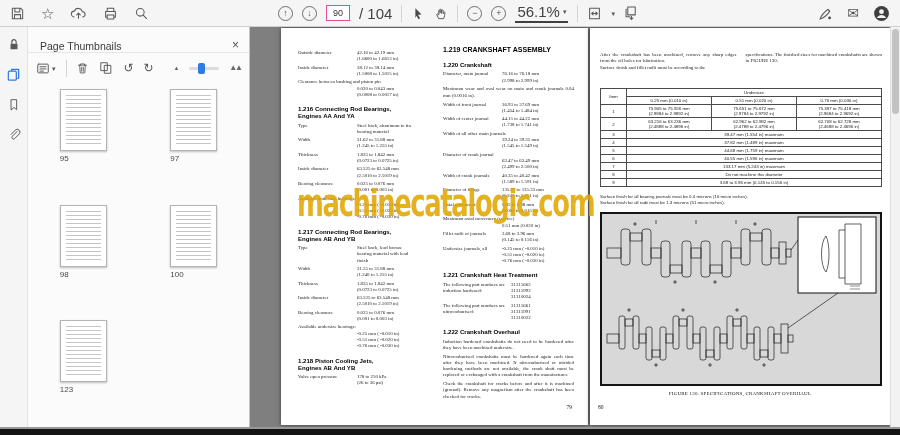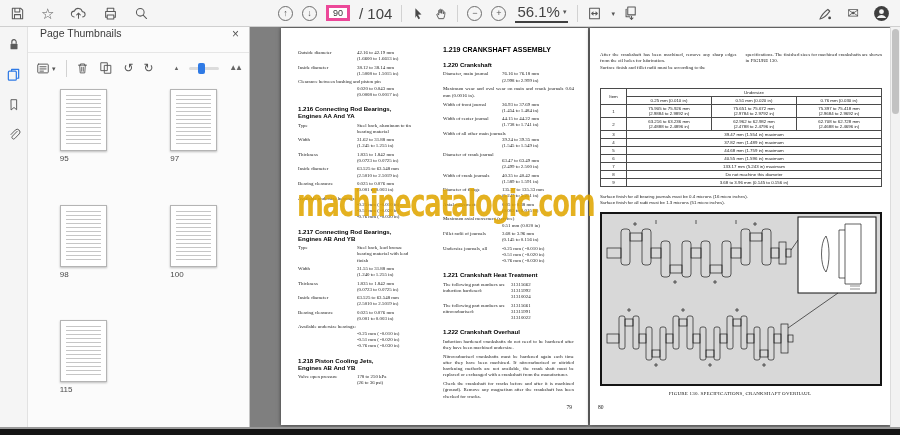--- a/index.html
+++ b/index.html
@@ -11,31 +11,31 @@
 
   
   .toolbar{position:absolute;left:0;top:0;width:900px;height:27px;background:#f5f5f5;border-bottom:1px solid #cfcfcf;z-index:30;}
   .tb-group{position:absolute;top:0;height:26px;display:flex;align-items:center;}
   .tb-left{left:10px;gap:16px;}
   .tb-center{left:278px;gap:9px;}
   .tb-right{right:10px;gap:14px;}
   .tbtn{display:flex;align-items:center;justify-content:center;cursor:pointer;}
   .vsep{width:1px;height:17px;background:#d2d2d2;}
   .circbtn{width:15px;height:15px;border:1px solid #6d6d6d;border-radius:50%;display:flex;align-items:center;justify-content:center;font-size:9px;color:#555;}
-  .pageinput{width:24px;height:16px;font-size:9px;text-align:center;border:3px solid #ec4899;background:#fff;color:#333;font-family:"Liberation Sans",sans-serif;}
+  .pageinput{width:24px;height:16px;font-size:9px;text-align:center;border:1px solid #ec4899;background:#fff;color:#333;font-family:"Liberation Sans",sans-serif;}
   .tb-label{font-size:15px;color:#444;}
   .zoombox{display:flex;align-items:center;gap:3px;border-bottom:2px solid #404040;padding:0 2px 1px 2px;}
   .caret{font-size:7px;color:#555;line-height:1;}
 
   
   .iconstrip{position:absolute;left:0;top:27px;width:28px;bottom:8px;background:#f5f5f5;border-right:1px solid #e2e2e2;display:flex;flex-direction:column;align-items:center;padding-top:10px;gap:15px;z-index:20;}
 
   
   .panel{position:absolute;left:28px;top:27px;width:222px;bottom:8px;background:#fbfbfb;border-right:1px solid #c4c4c4;z-index:20;}
-  .panel-header{height:26px;display:flex;align-items:flex-start;justify-content:space-between;padding:0 10px 0 12px;border-bottom:1px solid #e6e6e6;}
+  .panel-header{height:26px;display:flex;align-items:flex-end;justify-content:space-between;padding:0 10px 0 12px;border-bottom:1px solid #e6e6e6;}
   .panel-title{font-size:10.5px;color:#3a3a3a;}
   .panel-close{font-size:12px;color:#555;cursor:pointer;}
   .panel-toolbar{height:30px;display:flex;align-items:center;gap:10px;padding:0 8px;}
   .slider{width:34px;height:3px;background:#dcdcdc;border-radius:2px;position:relative;}
   .slider-thumb{position:absolute;left:9px;top:-4px;width:7px;height:11px;background:#2f7ae5;border-radius:2px;}
   .thumbgrid{position:absolute;left:0;right:0;top:58px;bottom:0;display:grid;grid-template-columns:1fr 1fr;justify-items:center;row-gap:9px;padding-top:4px;overflow:hidden;}
   .thumbwrap{text-align:left;cursor:pointer;}
   .thumb{width:47px;height:62px;background:#fff;border:1px solid #b4b4b4;box-shadow:0 1px 2px rgba(0,0,0,.25);position:relative;overflow:hidden;}
   .tlabel{font-size:8px;color:#4a4a4a;margin-top:3px;}
   .t-lines{position:absolute;left:5px;right:5px;background:repeating-linear-gradient(to bottom,#c6c6c6 0 1px,transparent 1px 4px);}
@@ -253,21 +253,21 @@
           <div class="t-lines full"></div>
         </div>
         <div class="tlabel">100</div>
       </div>
 
 
       <div class="thumbwrap">
         <div class="thumb">
           <div class="t-lines full"></div>
         </div>
-        <div class="tlabel">115</div>
+        <div class="tlabel">123</div>
       </div>
     </div>
 </div>
 
 <div class="docarea">
 
   <div class="page left-page">
     <div class="pagecol" style="left:17px;top:20px;width:131px;height:372px;">
       <div>
 

